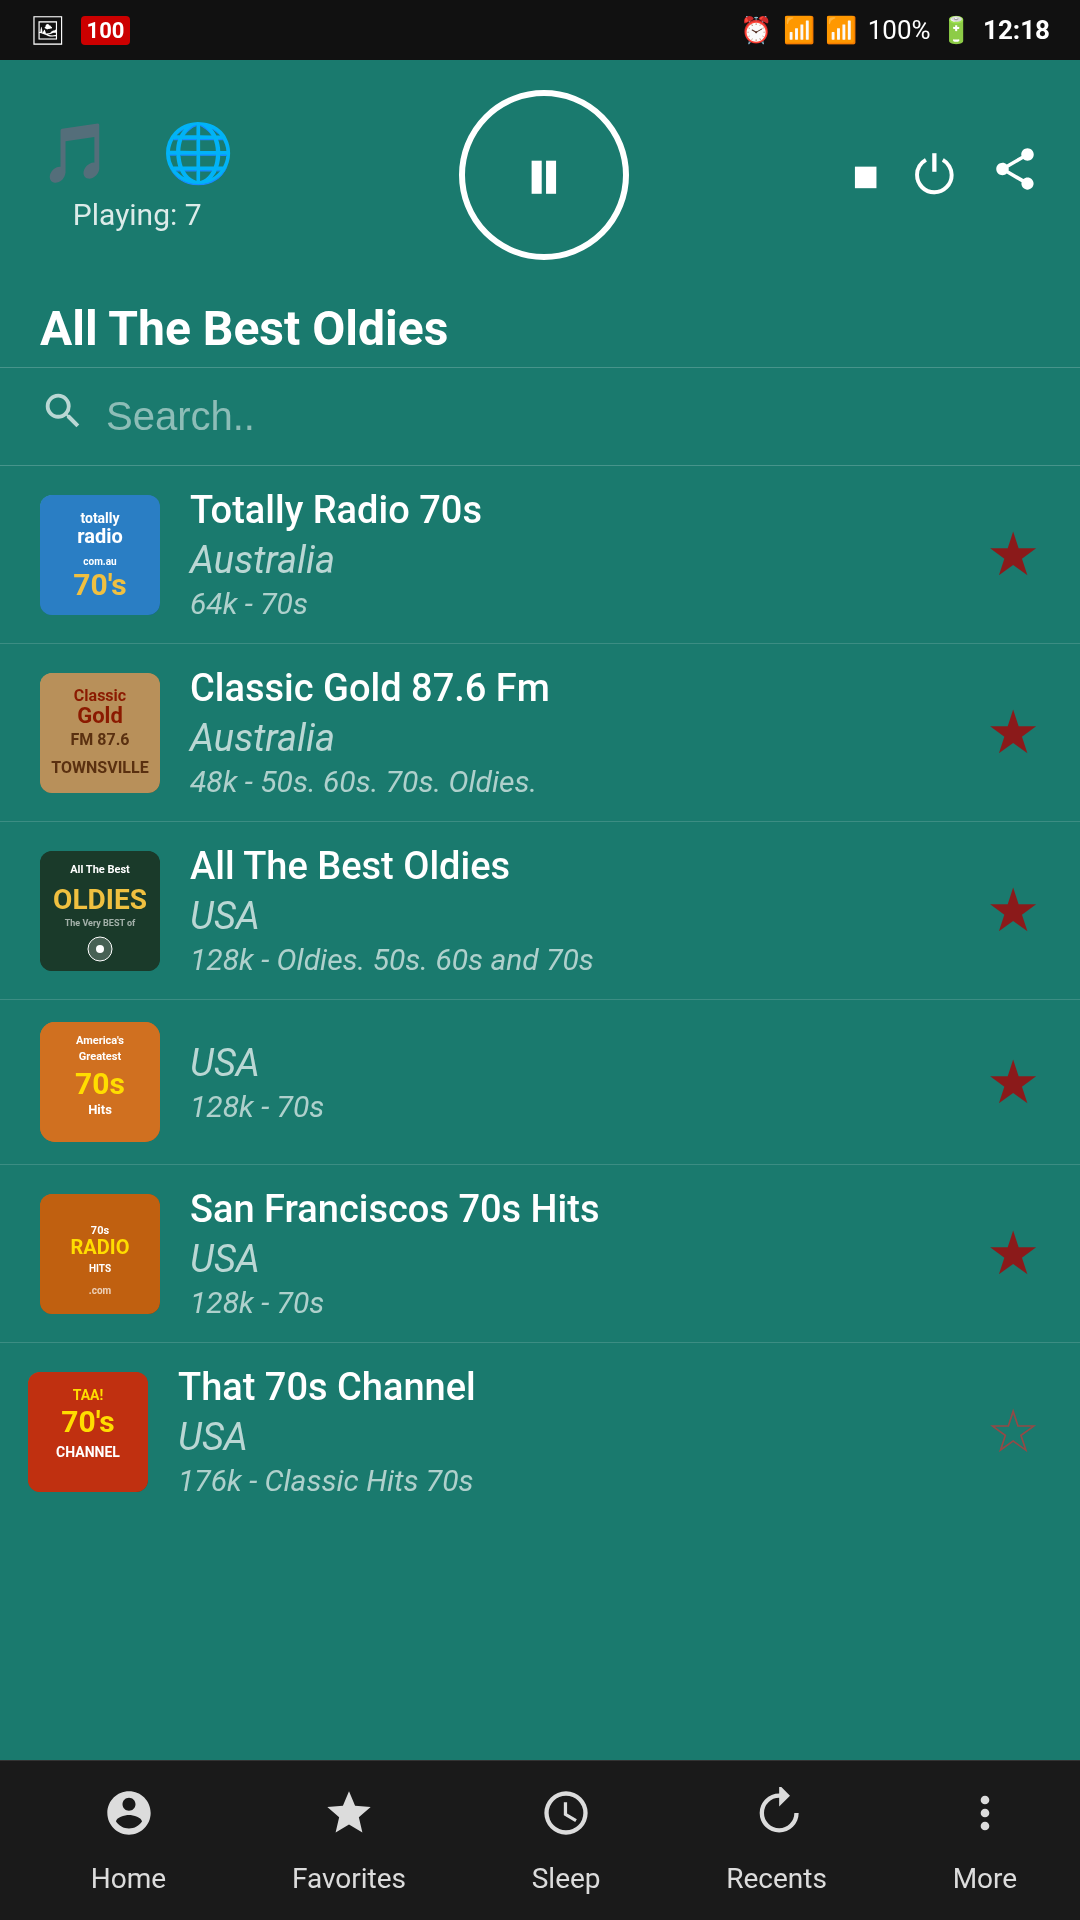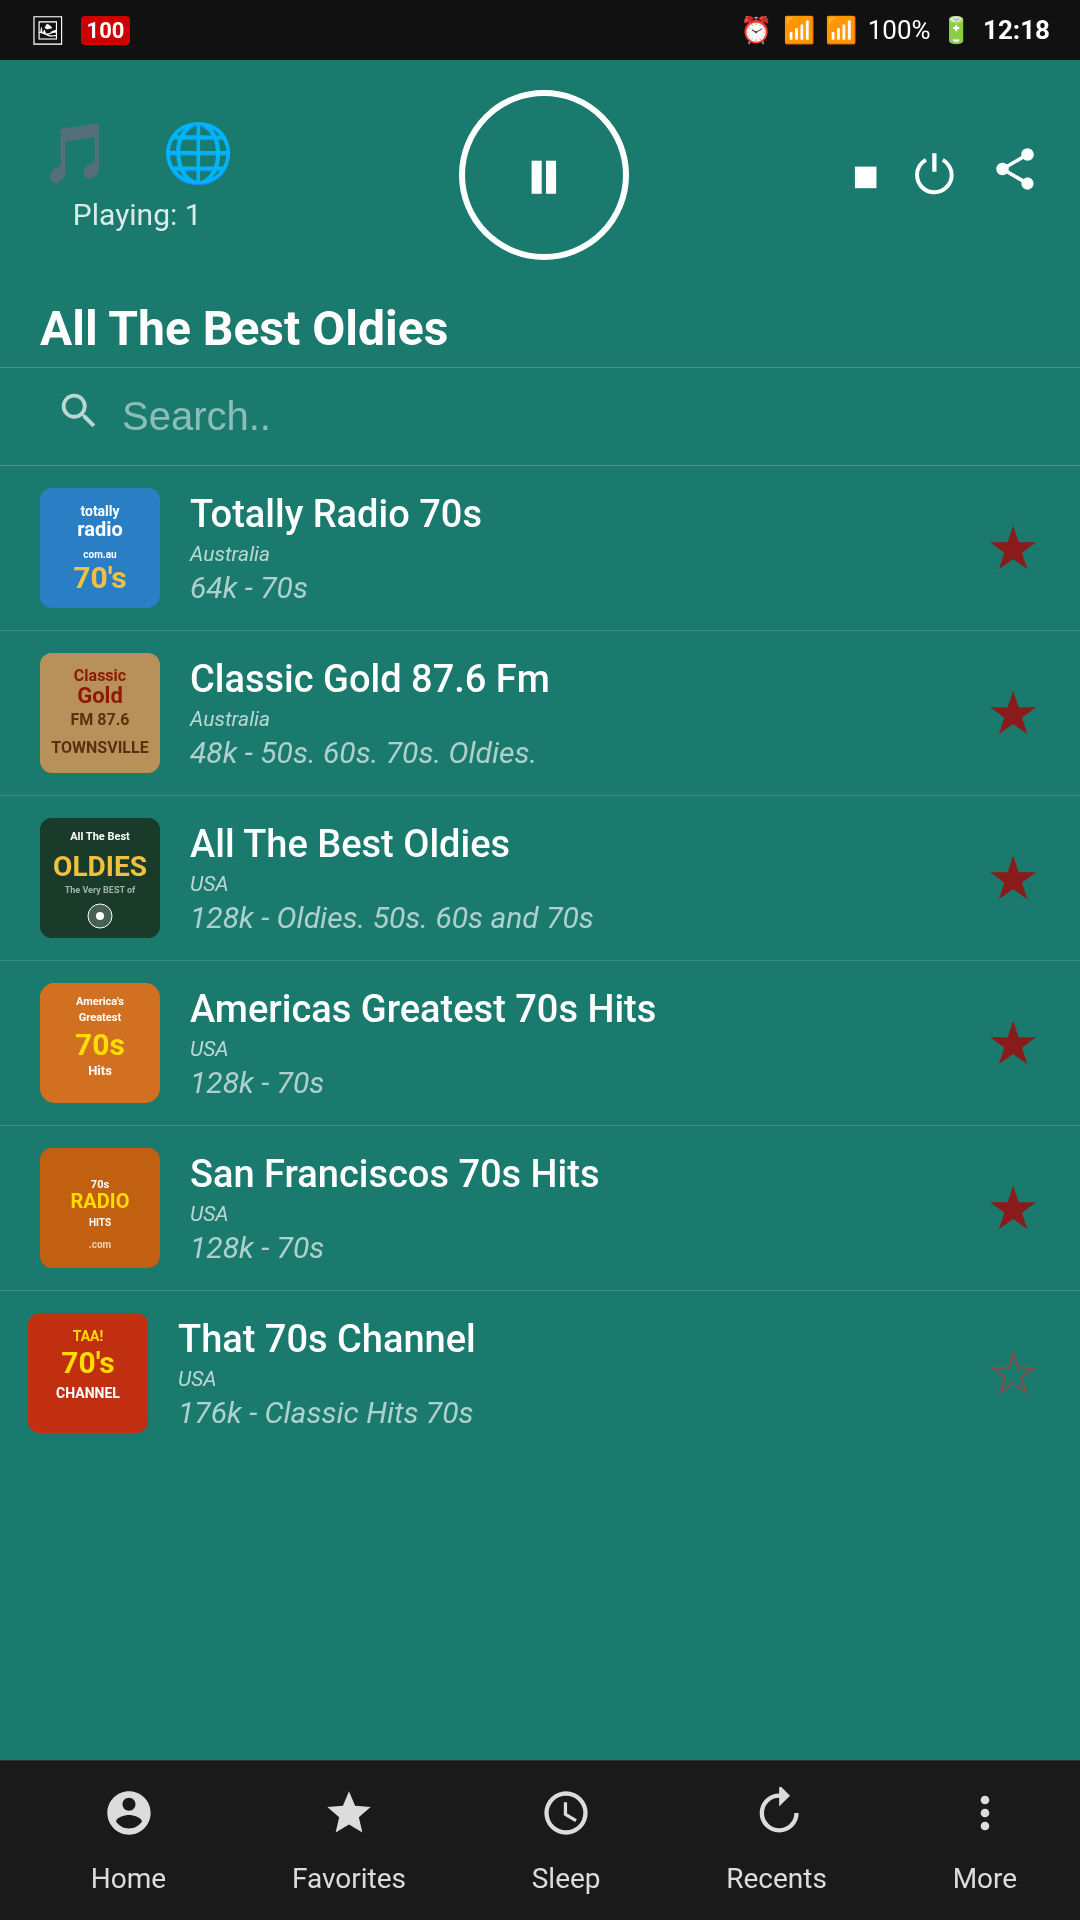--- a/index.html
+++ b/index.html
@@ -109,21 +109,21 @@
     }
     .station-title h1 {
       font-size: 48px;
       font-weight: bold;
       color: white;
     }
 
     
     .search-container {
       background: #1a7a6e;
-      padding: 20px 56px 20px;
+      padding: 20px 40px 20px;
       display: flex;
       align-items: center;
       border-bottom: 1px solid rgba(255,255,255,0.2);
     }
     .search-icon-wrap {
       color: rgba(255,255,255,0.7);
       font-size: 46px;
       margin-right: 20px;
     }
     .search-input {
@@ -170,21 +170,21 @@
     .station-info {
       flex: 1;
     }
     .station-name {
       font-size: 38px;
       font-weight: 500;
       color: white;
       margin-bottom: 6px;
     }
     .station-country {
-      font-size: 21px;
+      font-size: 38px;
       color: rgba(255,255,255,0.7);
       font-style: italic;
       margin-bottom: 4px;
     }
     .station-meta {
       font-size: 30px;
       color: rgba(255,255,255,0.65);
       font-style: italic;
     }
 
@@ -280,21 +280,21 @@
 </div>
 
 <div class="player-header">
   <div class="controls-row">
 
     <div class="left-controls">
       <div class="left-icons">
         <span class="control-icon" style="font-size:58px;">🎵</span>
         <span class="control-icon" style="font-size:58px;">🌐</span>
       </div>
-      <span class="playing-label">Playing: 1</span>
+      <span class="playing-label">Playing: 7</span>
     </div>
 
     <div class="pause-btn">
       <span class="pause-btn-inner">⏸</span>
     </div>
 
     <div class="right-controls">
       <span class="control-icon">⏹</span>
       <span class="control-icon">⏻</span>
       <span class="control-icon" style="font-size:50px;">
@@ -382,21 +382,20 @@
     <div class="station-logo logo-americas">
       <svg width="120" height="120" viewBox="0 0 120 120">
         <rect width="120" height="120" rx="12" fill="#d07020"></rect>
         <text x="60" y="22" text-anchor="middle" fill="white" font-size="11" font-weight="bold">America's</text>
         <text x="60" y="38" text-anchor="middle" fill="white" font-size="11" font-weight="bold">Greatest</text>
         <text x="60" y="72" text-anchor="middle" fill="#ffdd00" font-size="30" font-weight="bold">70s</text>
         <text x="60" y="92" text-anchor="middle" fill="white" font-size="13" font-weight="bold">Hits</text>
       </svg>
     </div>
     <div class="station-info">
-      <div class="station-name">Americas Greatest 70s Hits</div>
       <div class="station-country">USA</div>
       <div class="station-meta">128k - 70s</div>
     </div>
     <span class="star-btn">★</span>
   </div>
 
   <div class="station-item">
     <div class="station-logo logo-sf">
       <svg width="120" height="120" viewBox="0 0 120 120">
         <rect width="120" height="120" rx="12" fill="#c06010"></rect>

